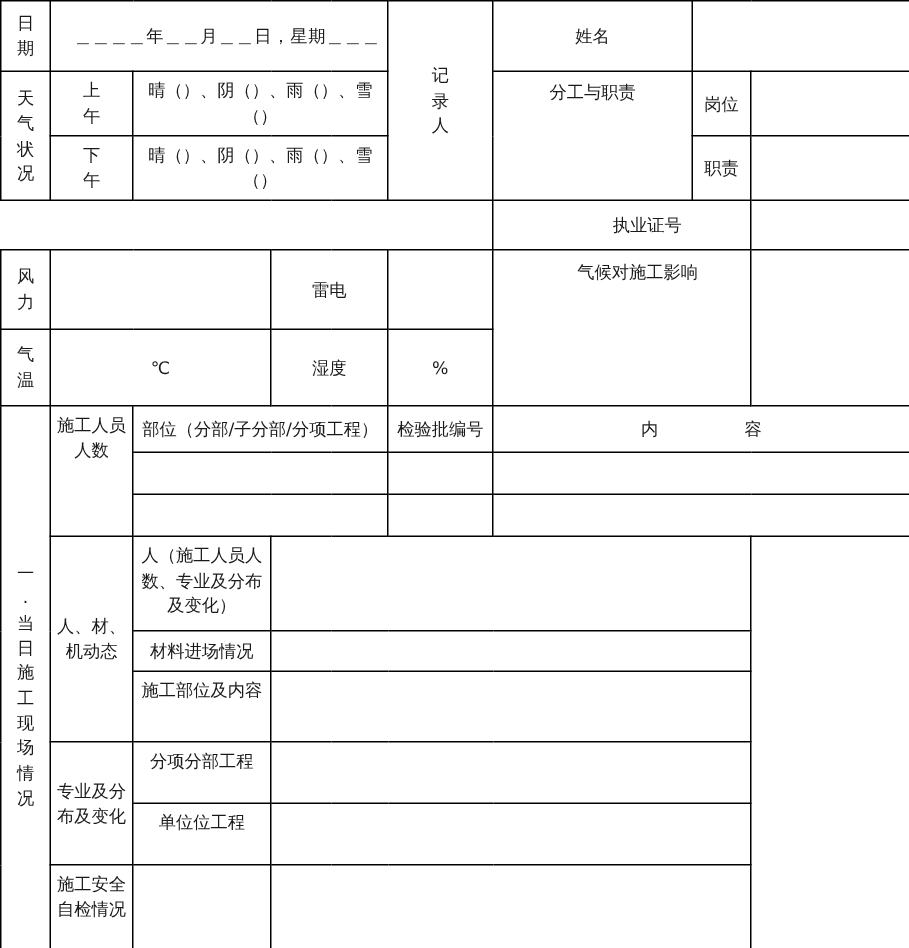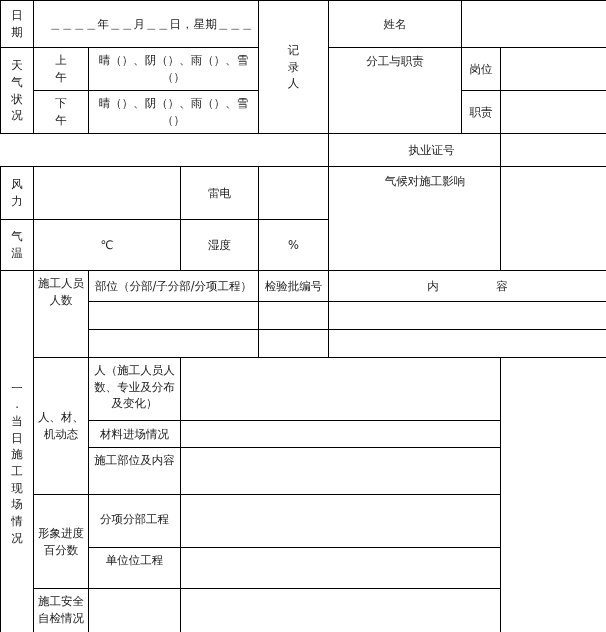--- a/index.html
+++ b/index.html
@@ -306,23 +306,23 @@
         <td class="lft mid-top" style="height:40px; vertical-align:top; padding-top:4px;">
           <span>施工部位及内容</span>
         </td>
         <td colspan="5">
           <span></span>
         </td>
       </tr>
 
       <tr>
         <td class="lft" rowspan="2" style="vertical-align:middle;">
-          <span>形象进度百分数</span>
-        </td>
-        <td class="lft mid-top" style="height:34px; vertical-align:top; padding-top:16px;">
+          <span>专业及分布及变化</span>
+        </td>
+        <td class="lft mid-top" style="height:34px; vertical-align:top; padding-top:4px;">
           <span>分项分部工程</span>
         </td>
         <td colspan="5">
           <span></span>
         </td>
       </tr>
 
       <tr>
         <td class="lft mid-top" style="height:34px; vertical-align:top; padding-top:4px;">
           <span>单位位工程</span>

